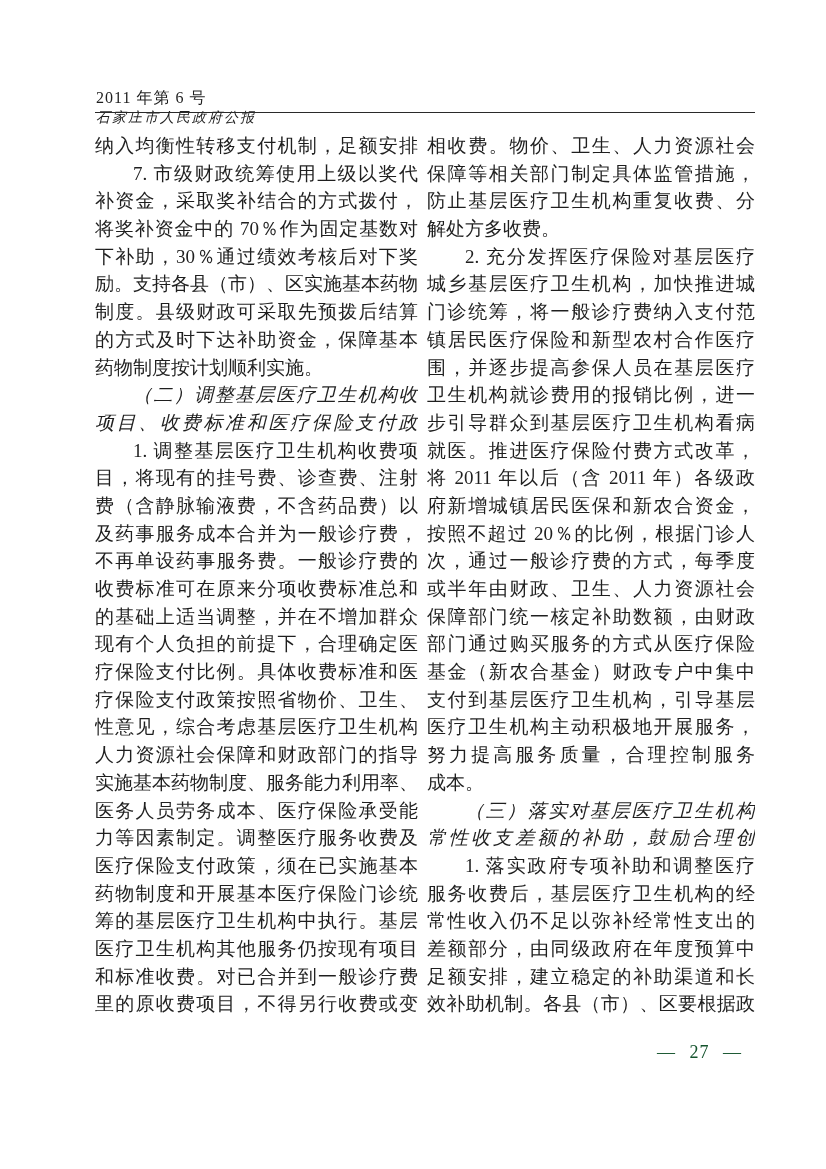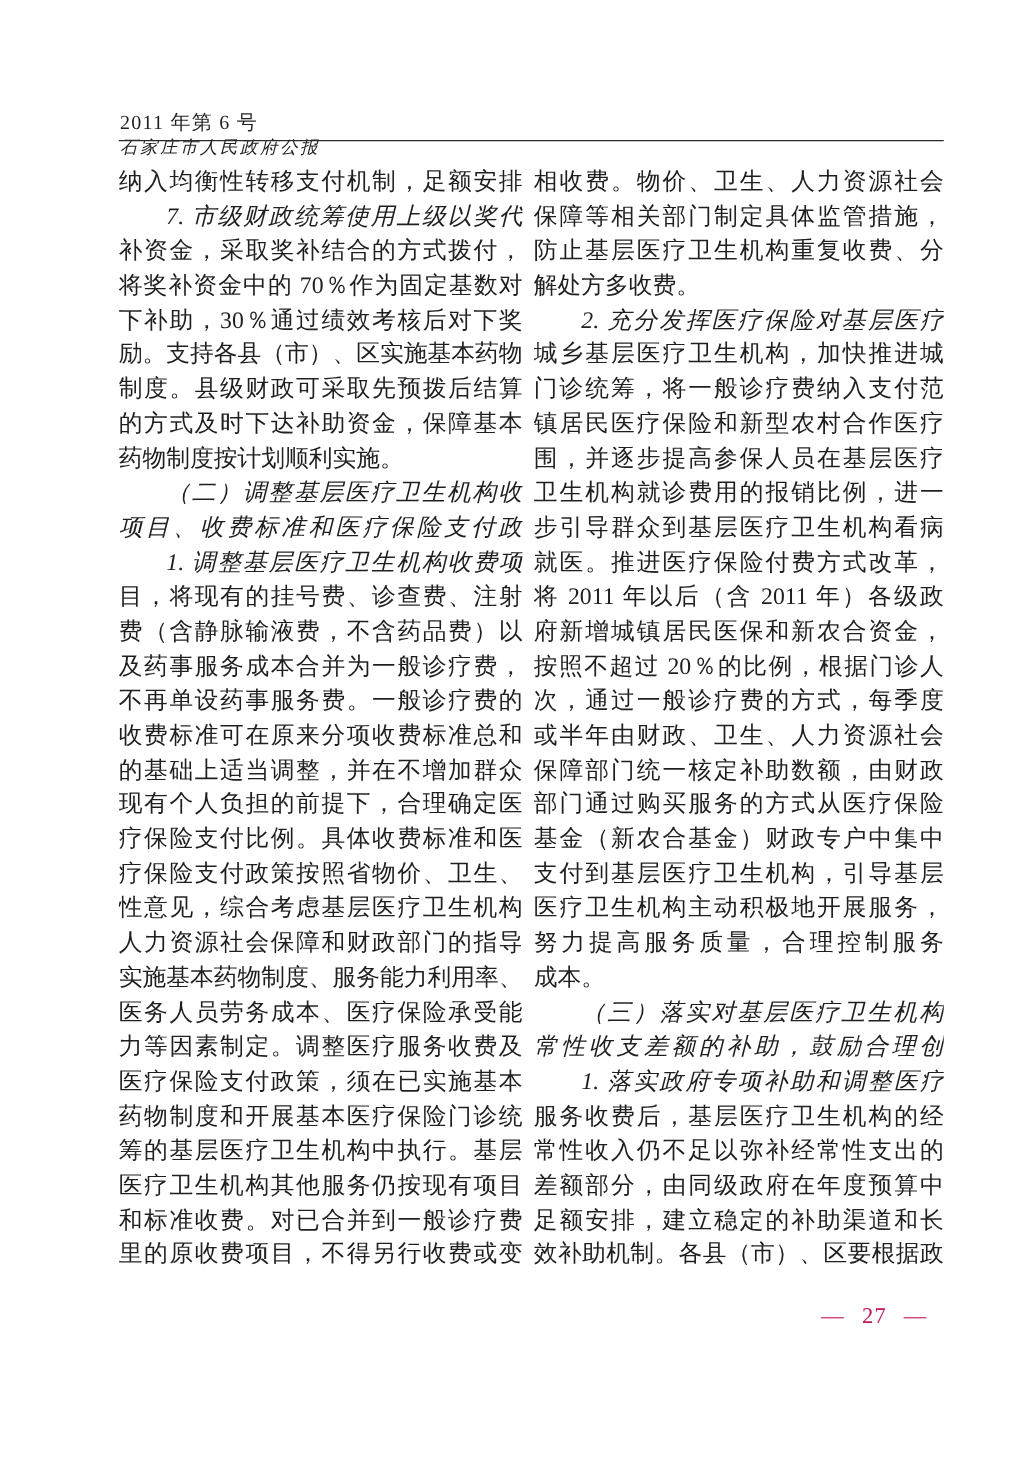--- a/index.html
+++ b/index.html
@@ -63,32 +63,31 @@
     font-size: 19px;
     text-align: justify;
     text-align-last: justify;
     overflow: hidden;
   }
   .line.end {
     text-align-last: left;
   }
   .line.indent {
     text-indent: 2em;
-    font-style: italic;
   }
   .line.kai {
     font-style: italic;
     letter-spacing: 0.5px;
   }
   .page-number {
     position: absolute;
     top: 1042px;
     right: 84px;
     font-size: 18px;
-    color: #be185d;
+    color: #14532d;
     word-spacing: 8px;
     letter-spacing: 1px;
   }
 </style>
 </head>
 <body>
 
 <div class="page">
   <div class="header">
     <span class="issue">2011 年第 6 号</span>

